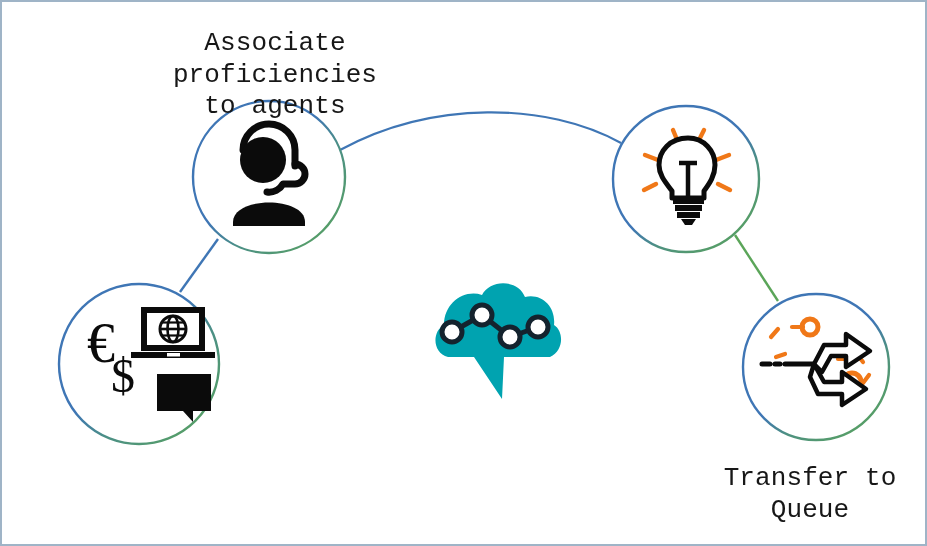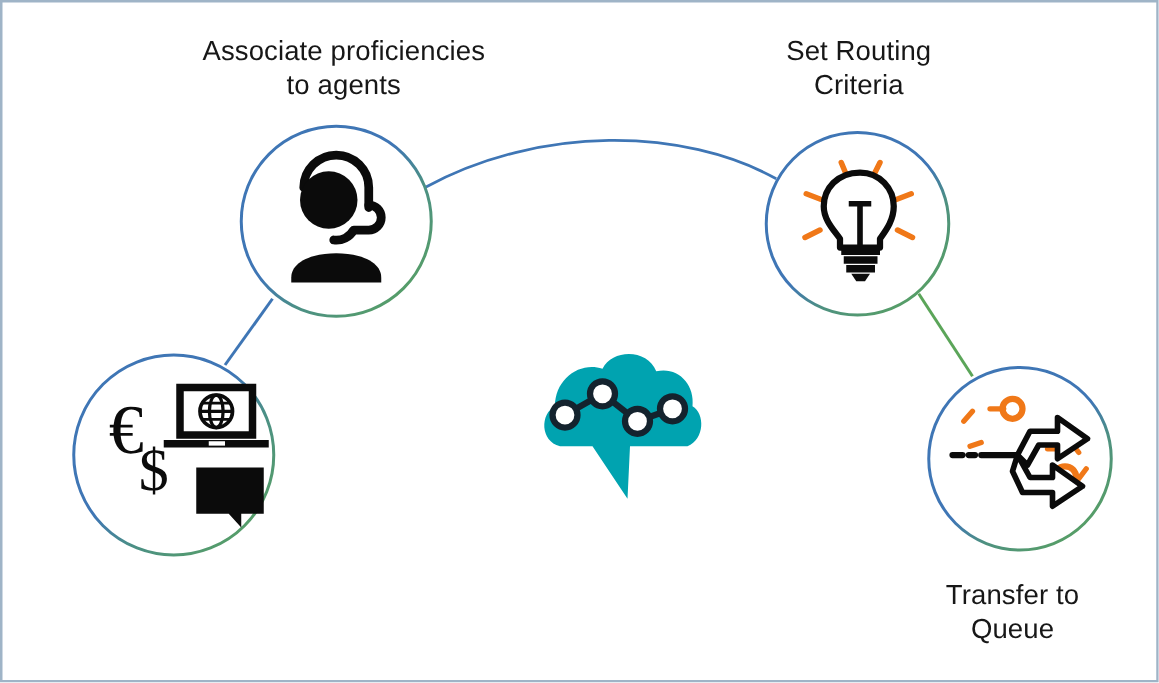--- a/index.html
+++ b/index.html
@@ -23,22 +23,22 @@
     position: absolute;
     left: 0;
     top: 0;
     width: 927px;
     height: 546px;
     display: block;
   }
   .node-label {
     position: absolute;
     text-align: center;
-    font-family: Liberation Sans, sans-serif;
-    font-size: 22px;
+    font-family: Liberation Mono, monospace;
+    font-size: 26px;
     line-height: 1.22;
     color: #171717;
     white-space: pre-line;
     letter-spacing: 0.1px;
   }
   #label-associate { left: 128px; top: 26px; width: 290px; }
   #label-routing   { left: 570px; top: 26px; width: 230px; }
   #label-create    { left: 12px;  top: 461px; width: 250px; }
   #label-transfer  { left: 688px; top: 461px; width: 240px; }
 </style>
@@ -153,20 +153,18 @@
         <circle cx="-4" cy="-22" r="10" fill="#ffffff"></circle>
         <circle cx="24" cy="0" r="10" fill="#ffffff"></circle>
         <circle cx="52" cy="-10" r="10" fill="#ffffff"></circle>
       </g>
     </g>
   </svg>
 
   <div class="node-label" id="label-associate">Associate proficiencies
 to agents</div>
 
-  <div class="node-label" id="label-routing">Set Routing
-Criteria</div>
 
 
   <div class="node-label" id="label-transfer">Transfer to
 Queue</div>
 
 </div>
 
 </body></html>

